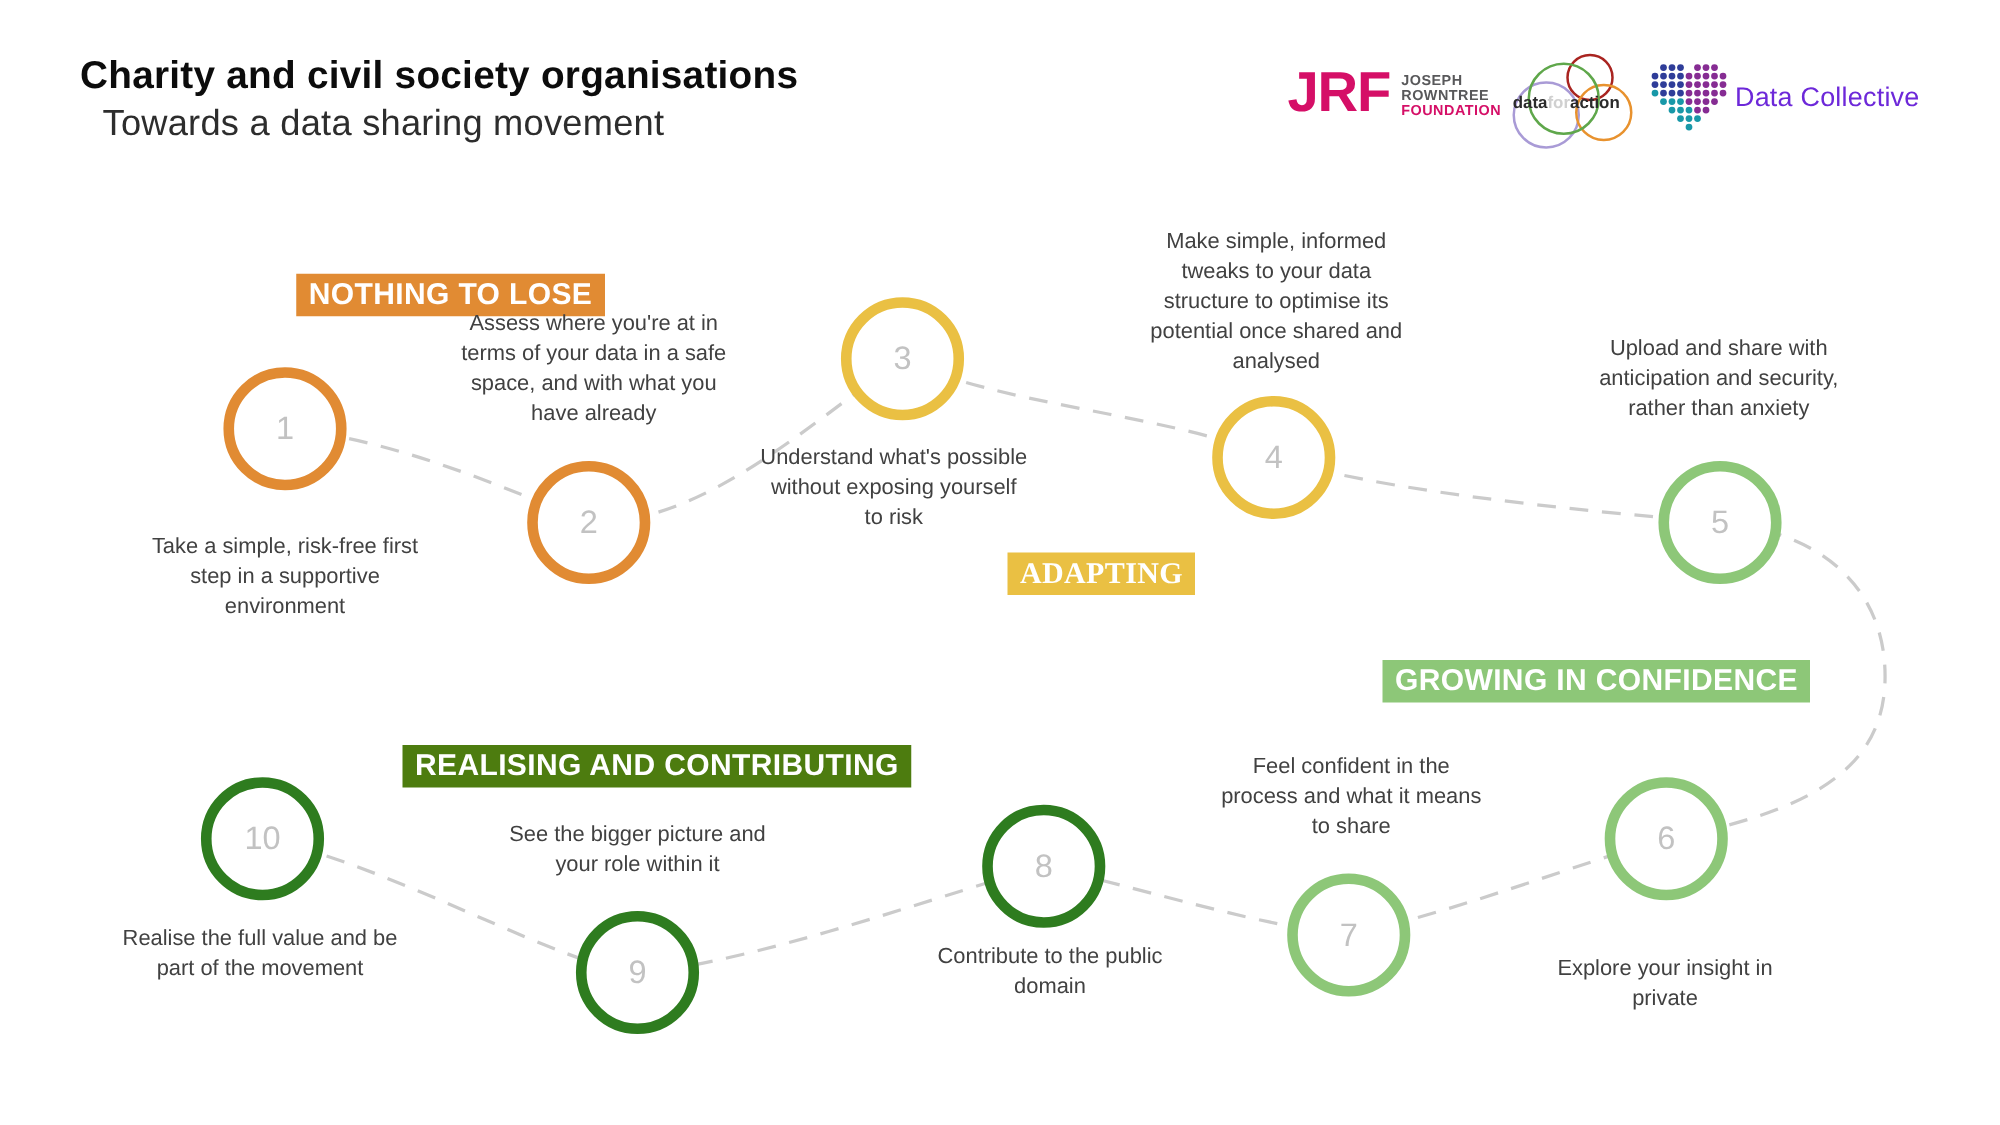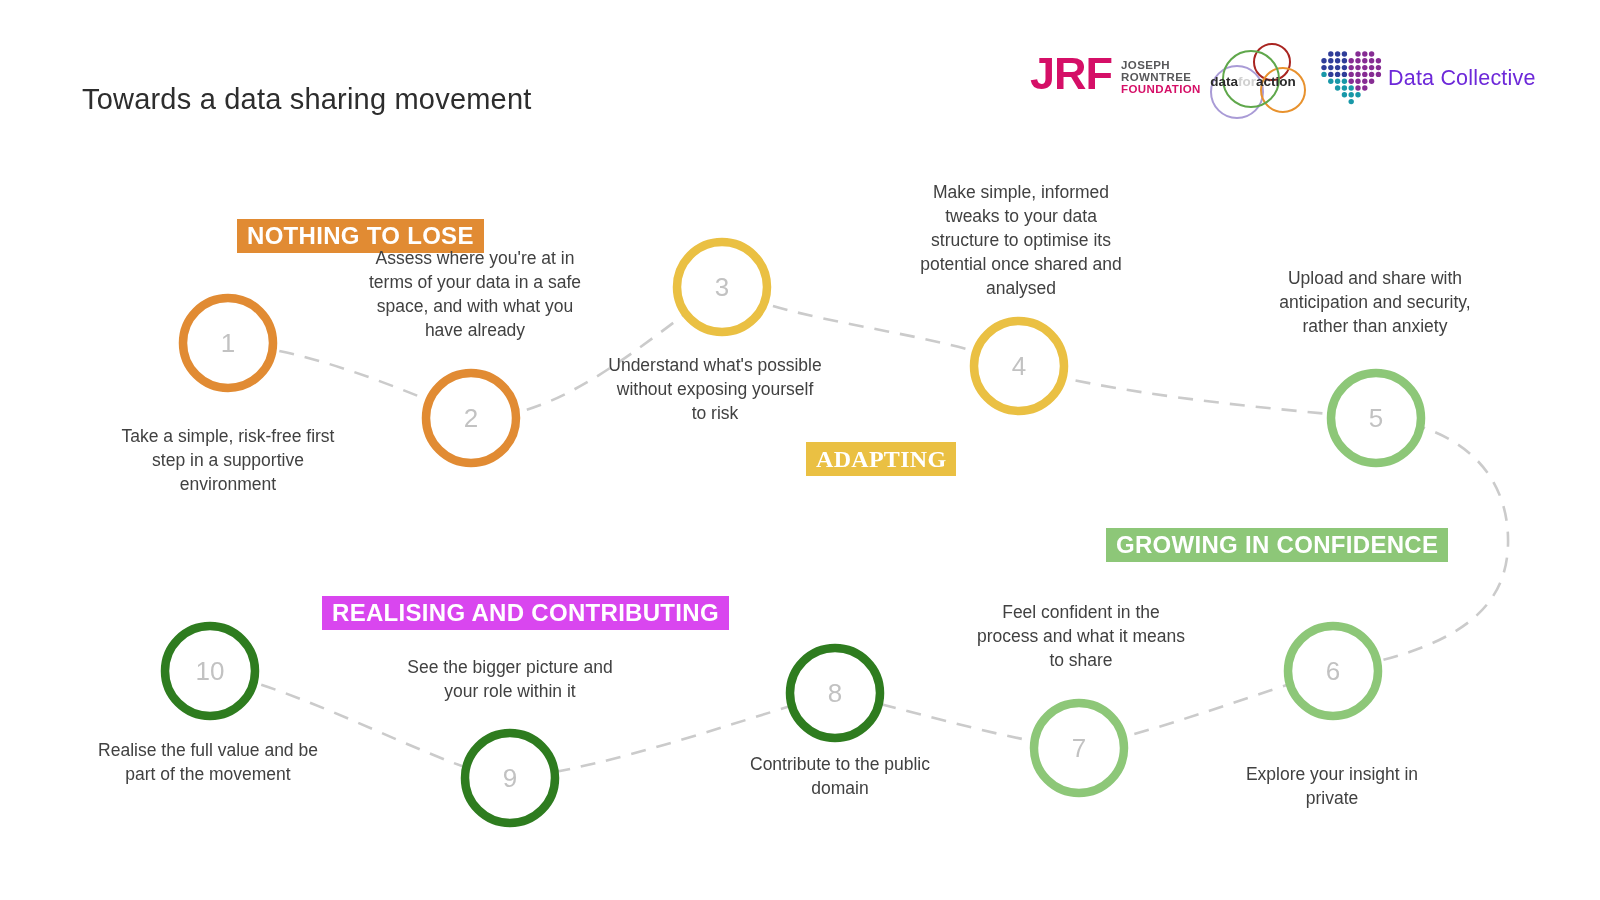--- a/index.html
+++ b/index.html
@@ -55,20 +55,21 @@
   .dc-label{
     position:absolute;left:1388px;top:66px;font-size:21.5px;font-weight:500;
     color:#6d28d9;letter-spacing:0.2px;
   }
 </style>
 </head>
 <body>
 
 <div class="canvas">
 
+  <div class="title">Charity and civil society organisations</div>
   <div class="subtitle">Towards a data sharing movement</div>
 
   <div class="jrf">
     <span class="jrf-abbr">JRF</span>
     <span class="jrf-lines">
       <span>JOSEPH</span><br>
       <span>ROWNTREE</span><br>
       <span class="jrf-foundation">FOUNDATION</span>
     </span>
   </div>
@@ -159,21 +160,21 @@
         <circle class="step-circle" cx="1079" cy="748" r="45" stroke="#8DC778"></circle>
         <circle class="step-circle" cx="835" cy="693" r="45" stroke="#2E7C1F"></circle>
         <circle class="step-circle" cx="510" cy="778" r="45" stroke="#2E7C1F"></circle>
         <circle class="step-circle" cx="210" cy="671" r="45" stroke="#2E7C1F"></circle>
       </g>
   </svg>
 
   <div class="phase-label" style="left: 237px; top: 184px; background: rgb(225, 139, 51); margin-top: 35px;">NOTHING TO LOSE</div>
   <div class="phase-label" style="left: 806px; top: 442px; background: rgb(234, 192, 67); font-family: Liberation Serif, serif;">ADAPTING</div>
   <div class="phase-label" style="left: 1106px; top: 528px; background: rgb(141, 199, 120);">GROWING IN CONFIDENCE</div>
-  <div class="phase-label" style="left: 322px; top: 596px; background: #d946ef;">REALISING AND CONTRIBUTING</div>
+  <div class="phase-label" style="left: 322px; top: 596px; background: #4d7c0f;">REALISING AND CONTRIBUTING</div>
 
   <div id="step-layer">
       <div class="num" style="left: 228px; top: 343px;">1</div>
       <div class="caption" style="left: 228px; top: 424px; width: 245px; text-align: center;">Take a simple, risk-free first
 step in a supportive
 environment</div>
       <div class="num" style="left: 471px; top: 418px;">2</div>
       <div class="caption" style="left: 475px; top: 246px; width: 228px;">Assess where you're at in
 terms of your data in a safe
 space,  and with what you

